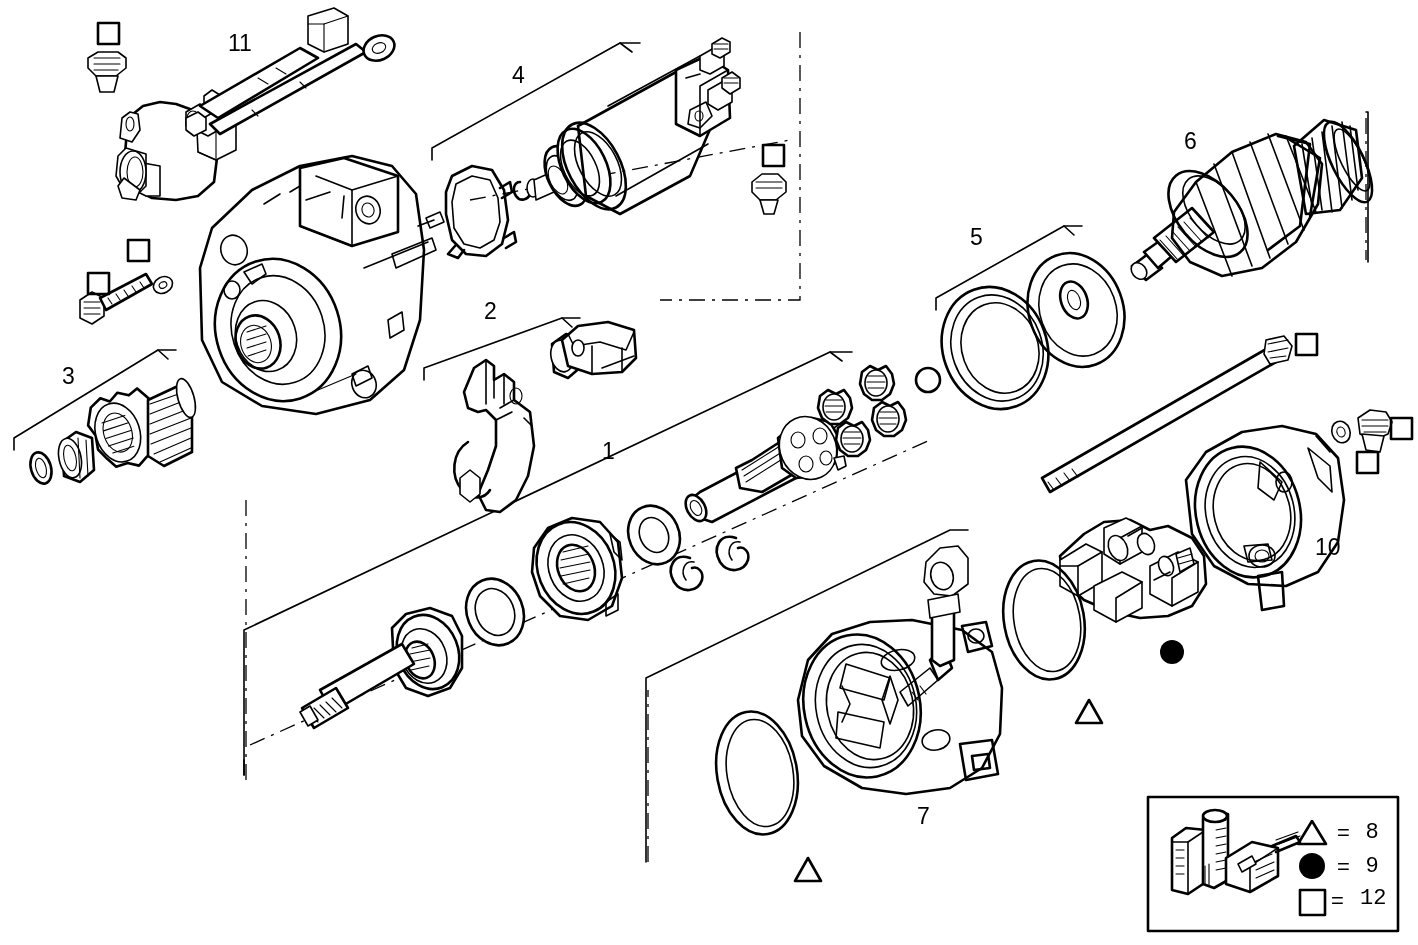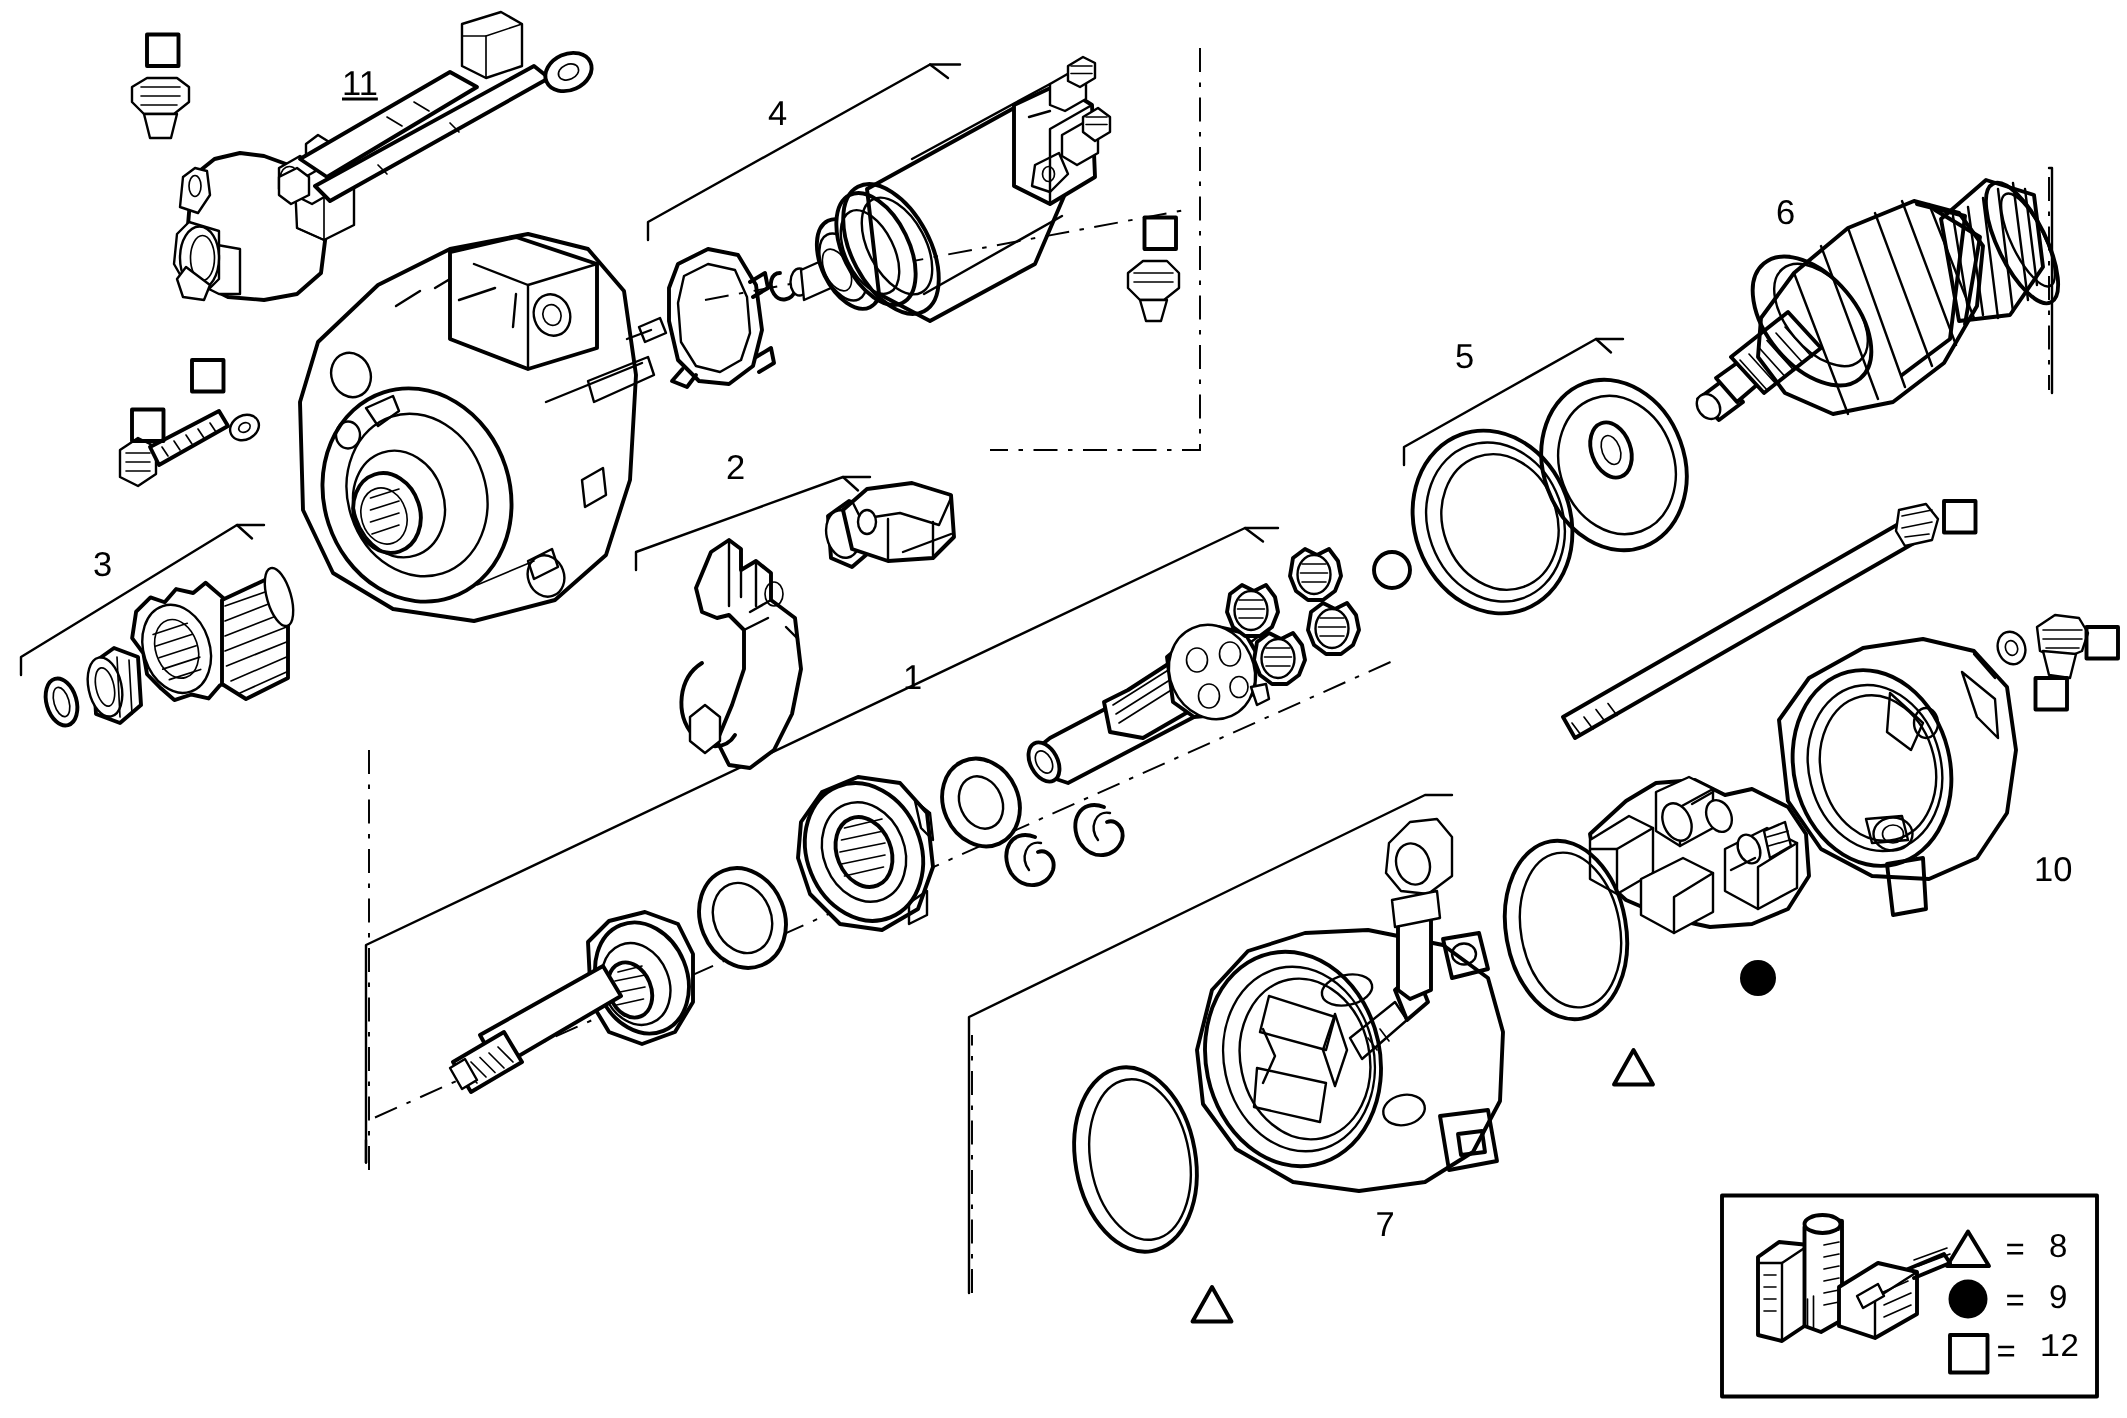--- a/index.html
+++ b/index.html
@@ -559,28 +559,28 @@
       <path class="st" d="M1276,840 L1298,832 M1279,844 L1300,836"></path>
       <path class="f" d="M1238,864 L1252,856 L1256,864 L1242,872 Z"></path>
     </g>
 
     <path class="sb" d="M1312,821 L1326,844 L1298,844 Z"></path>
     <circle class="k" cx="1312" cy="866" r="13"></circle>
     <rect class="sb" x="1300" y="890" width="25" height="25"></rect>
   </g>
 </svg>
 
-<div class="lbl" style="left:228px;top:44px;text-decoration:underline;">11</div>
+<div class="lbl" style="left:228px;top:32px;">11</div>
 <div class="lbl" style="left:512px;top:64px;">4</div>
 <div class="lbl" style="left:1184px;top:130px;">6</div>
 <div class="lbl" style="left:970px;top:226px;">5</div>
 <div class="lbl" style="left:484px;top:300px;">2</div>
 <div class="lbl" style="left:62px;top:365px;">3</div>
 <div class="lbl" style="left:602px;top:440px;">1</div>
-<div class="lbl" style="left:1315px;top:568px;margin-left:41px;">10</div>
+<div class="lbl" style="left:1315px;top:536px;">10</div>
 <div class="lbl" style="left:917px;top:805px;">7</div>
 
 <div class="lbl legend-txt" style="left:1337px;top:822px;">=</div>
 <div class="lbl legend-txt" style="left:1366px;top:820px;">8</div>
 <div class="lbl legend-txt" style="left:1337px;top:856px;">=</div>
 <div class="lbl legend-txt" style="left:1366px;top:854px;">9</div>
 <div class="lbl legend-txt" style="left:1331px;top:890px;">=</div>
 <div class="lbl legend-txt" style="left:1360px;top:888px;font-family:Liberation Mono, monospace;">12</div>
 
 </div>

